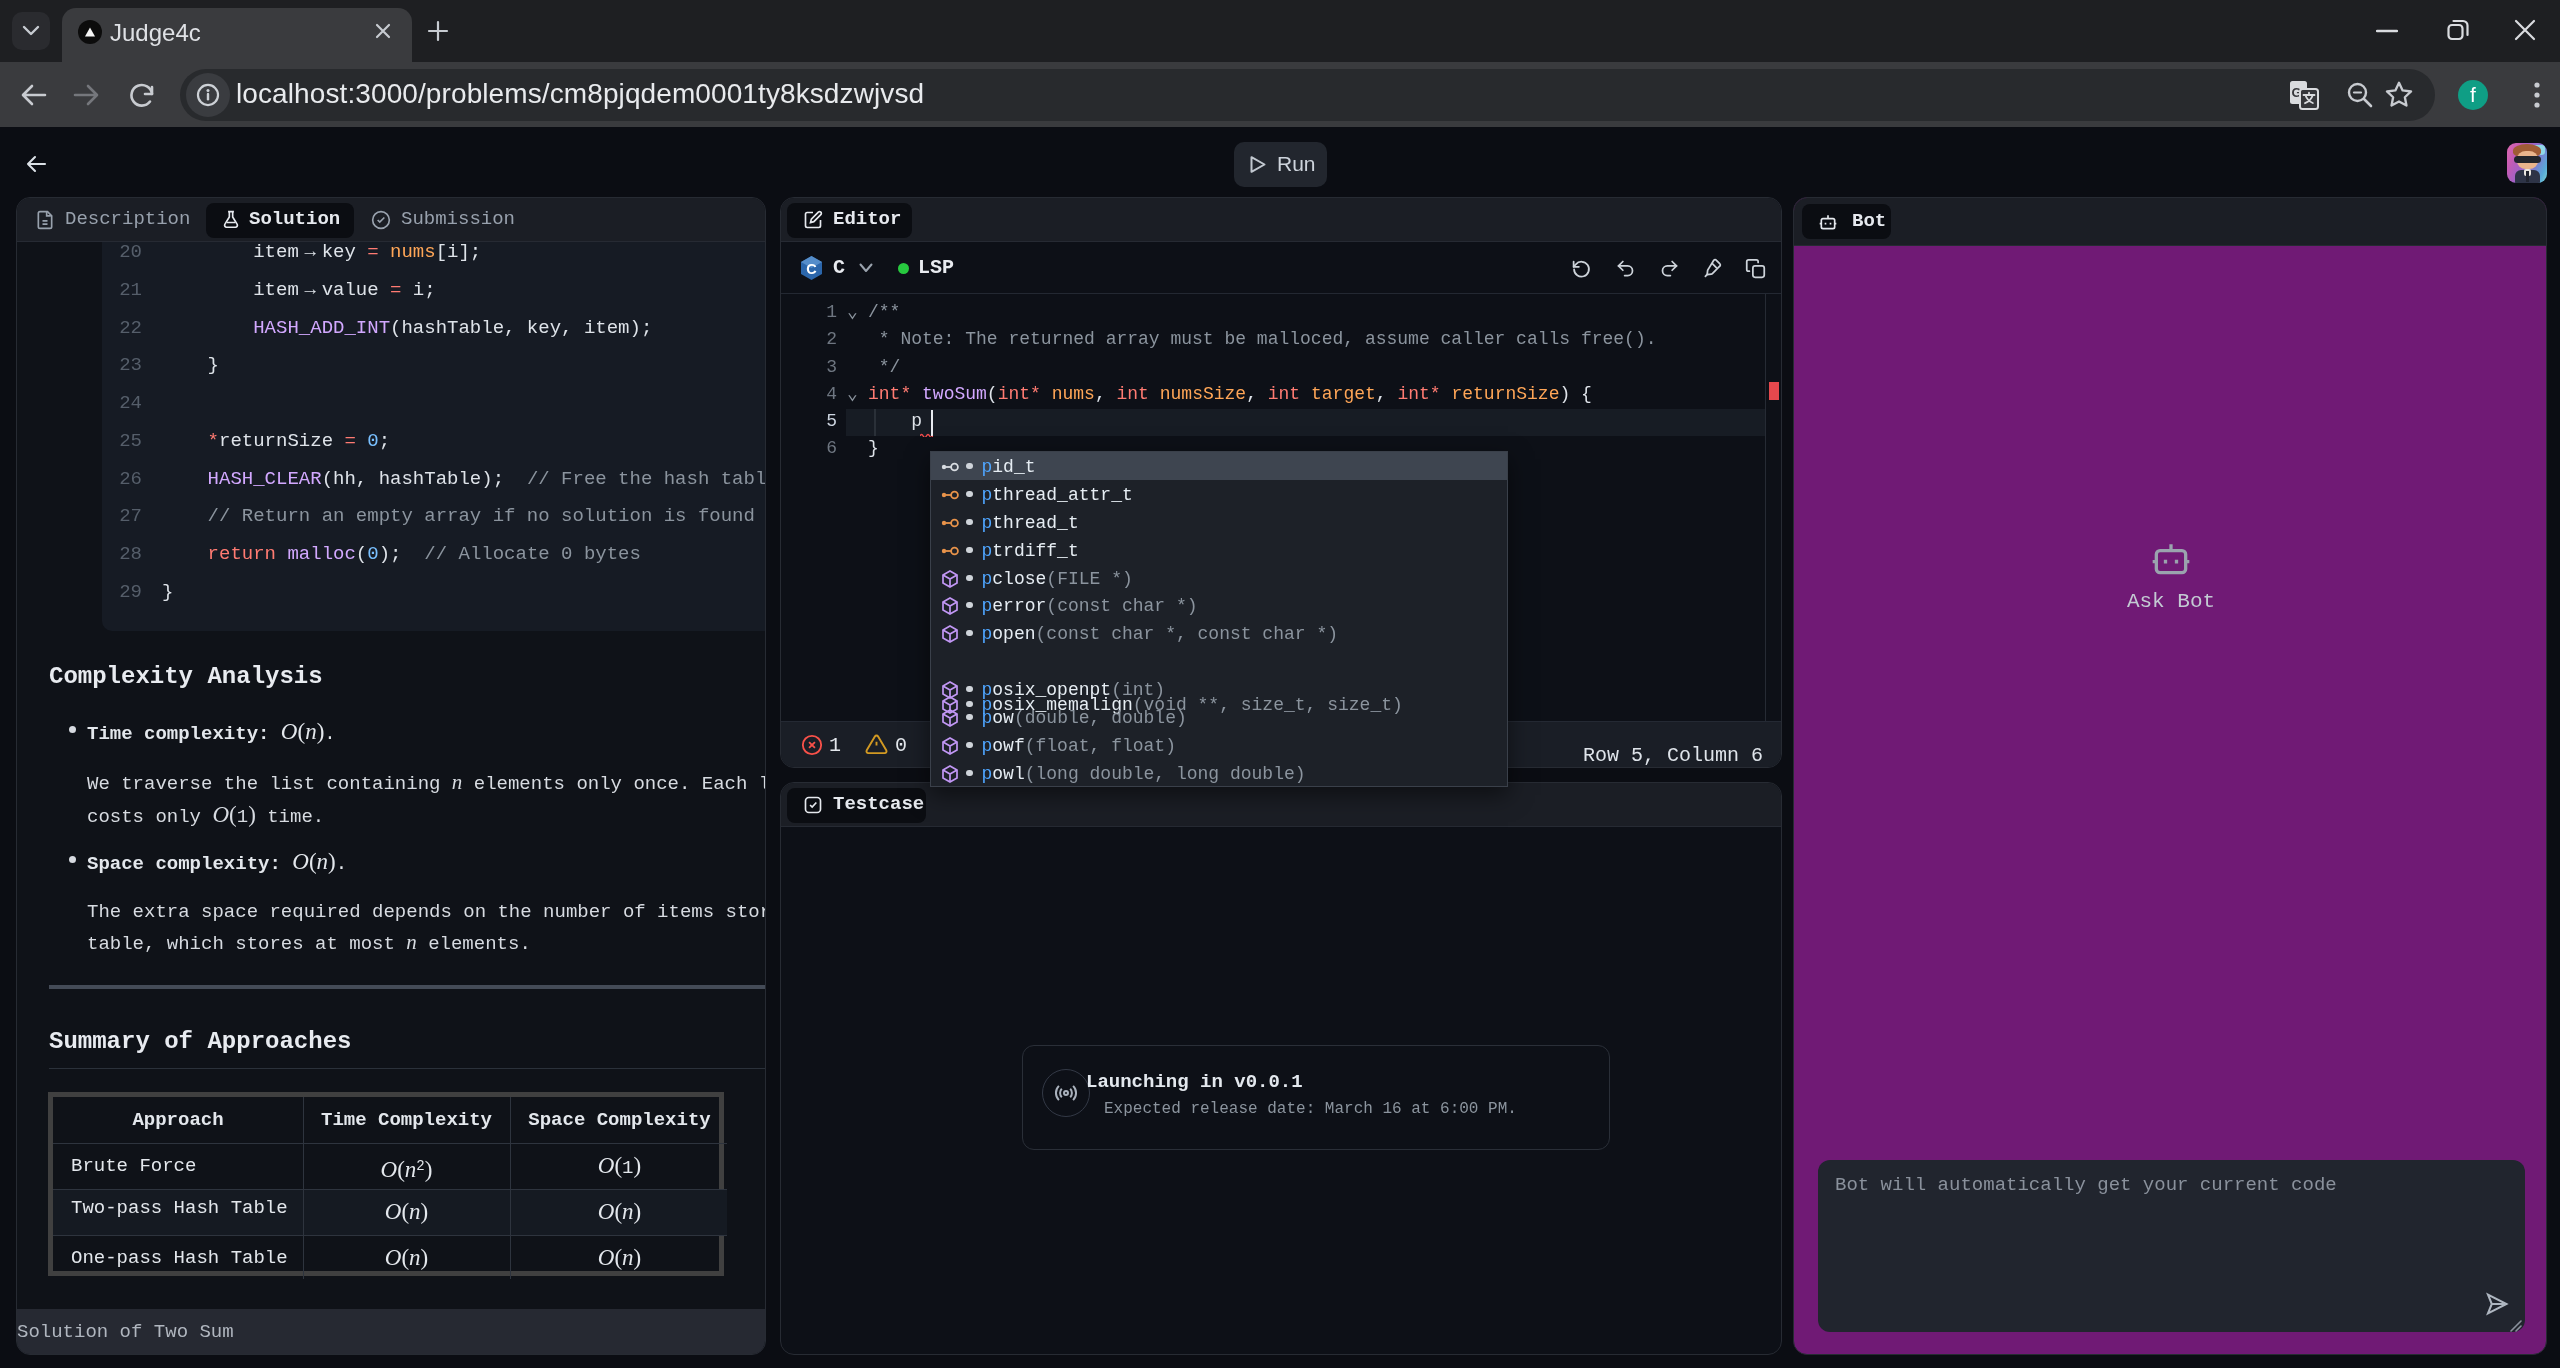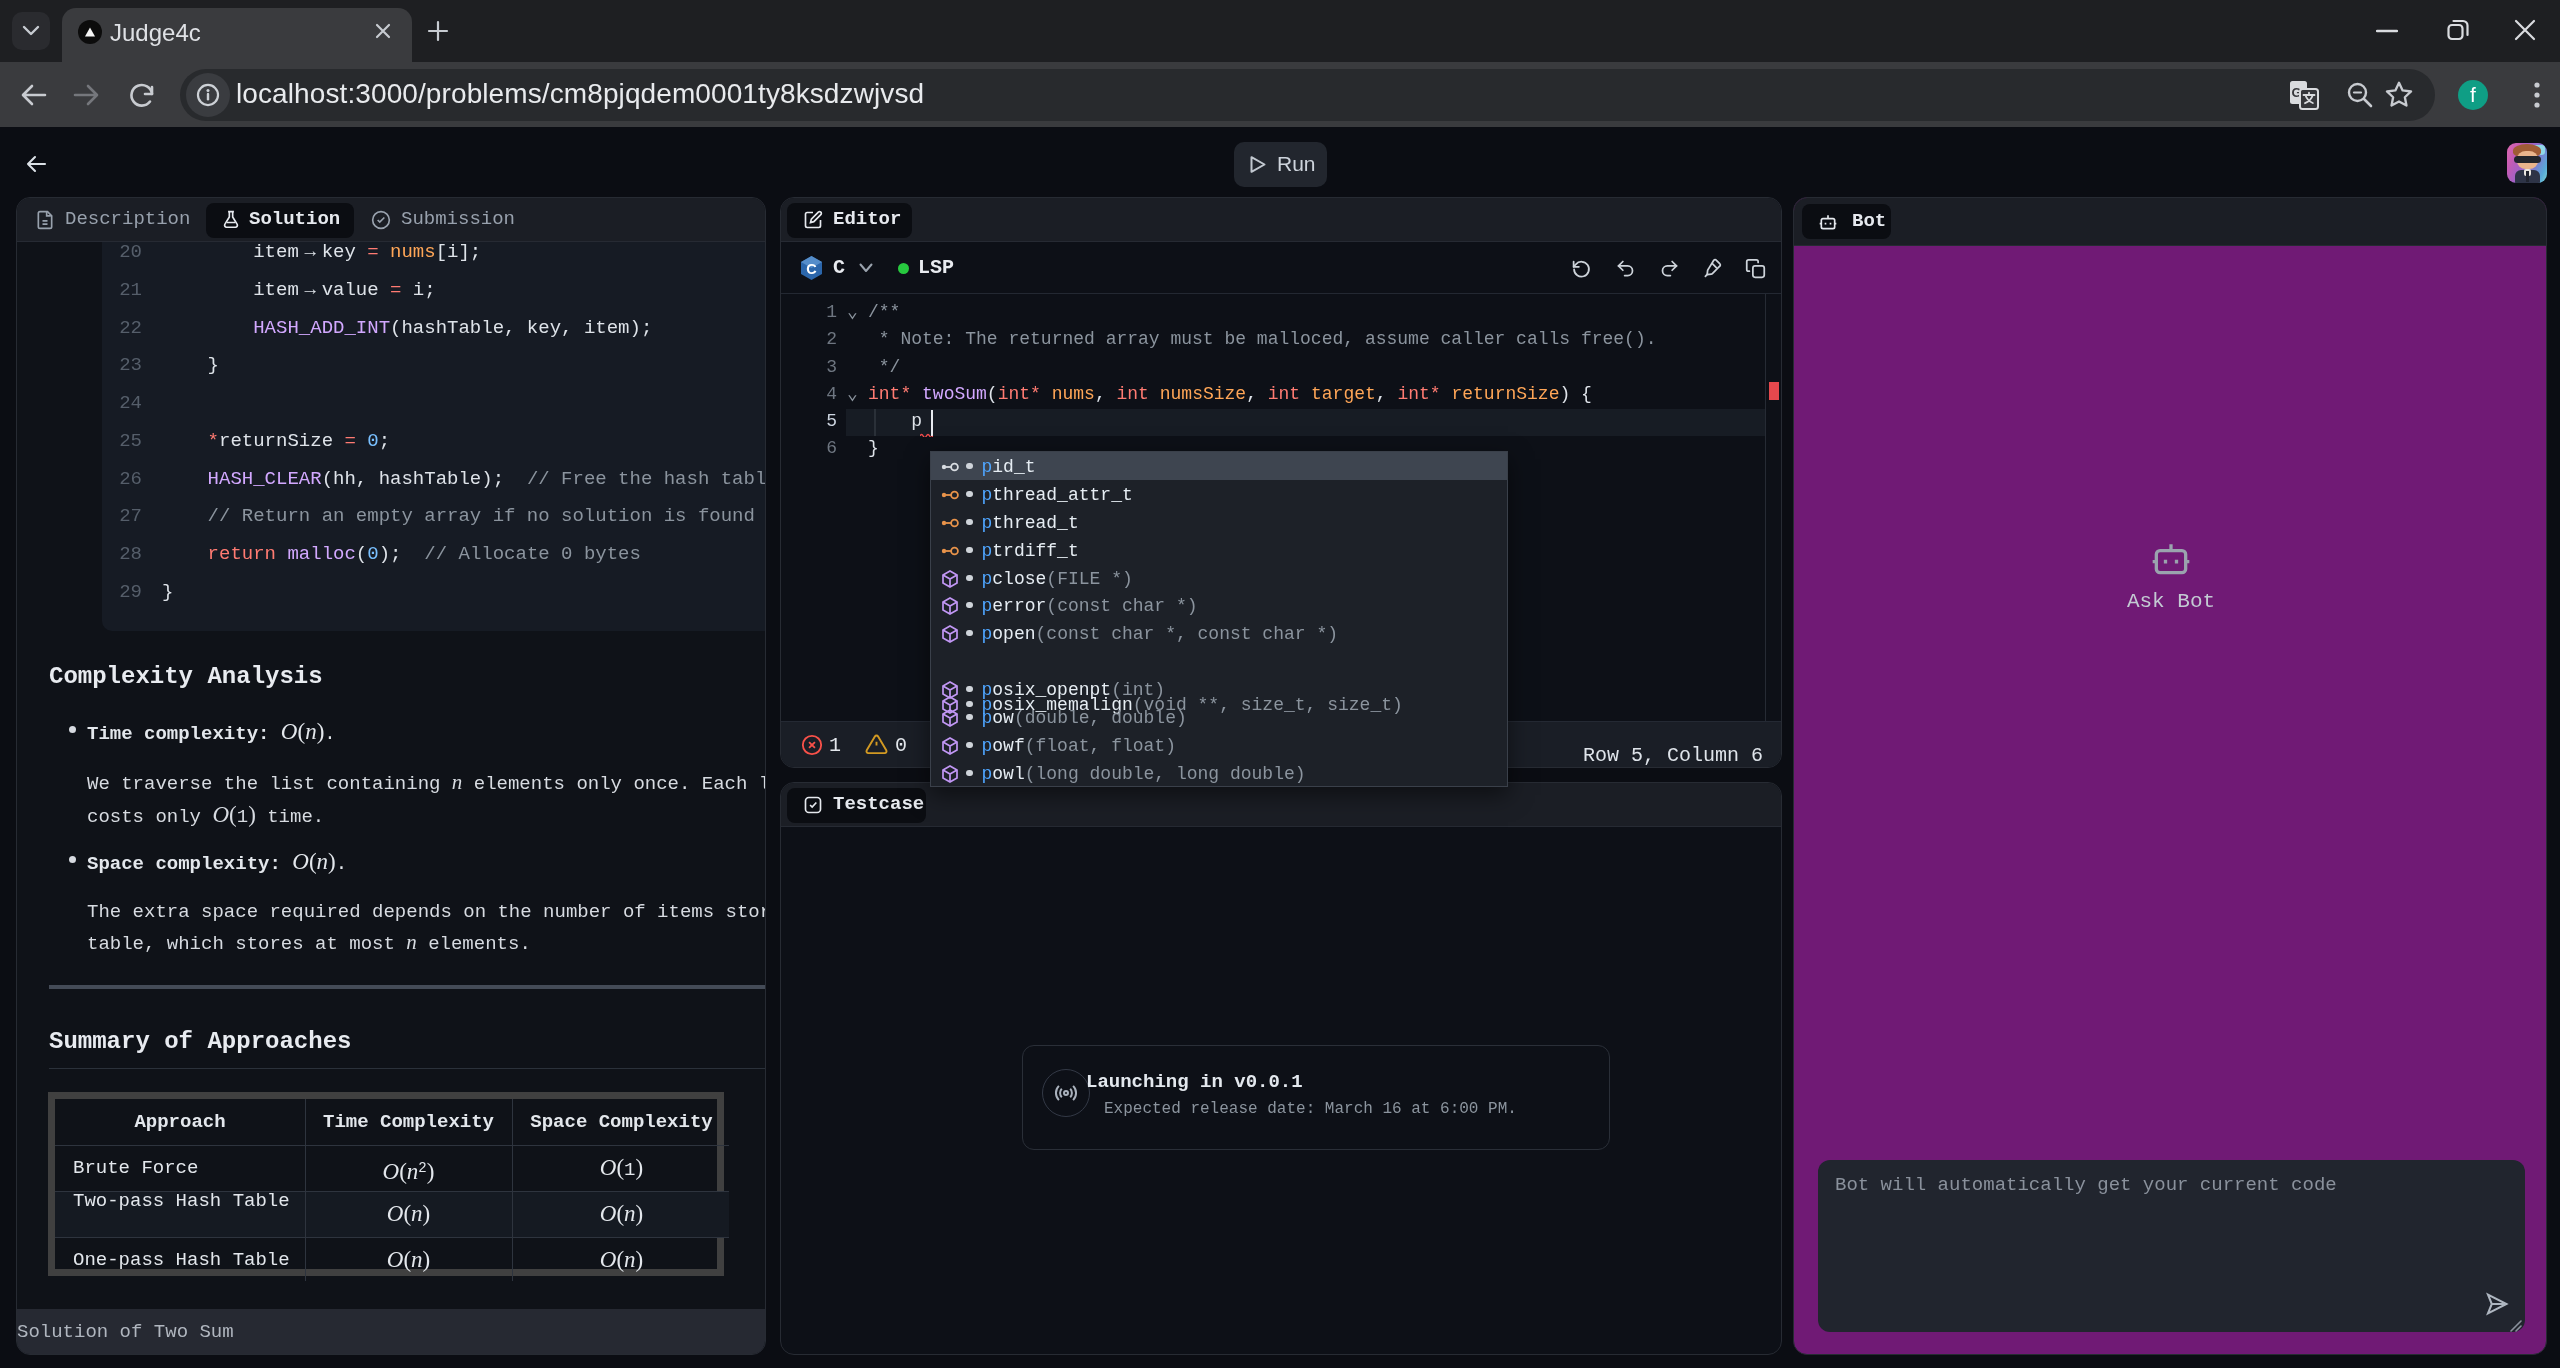--- a/index.html
+++ b/index.html
@@ -171,34 +171,34 @@
     <div class="abs" style="left:70px;top:570px;width:680px;height:62px;overflow:hidden;font-size:19px;line-height:29.5px;color:#d7dbe1;white-space:pre;">We traverse the list containing <span class="kx" style="font-size:21px;">n</span> elements only once. Each lookup in the table
 costs only <span class="kx">O</span><span class="kxp">(</span>1<span class="kxp">)</span> time.</div>
     <div class="abs" style="left:52px;top:658px;width:7px;height:7px;border-radius:50%;background:#d6dae0;"></div>
     <div class="abs" style="left:70px;top:651px;font-size:19px;color:#e3e7ec;"><b>Space complexity:</b> <span class="kx">O</span><span class="kxp">(</span><span class="kx">n</span><span class="kxp">)</span>.</div>
     <div class="abs" style="left:70px;top:700px;width:680px;height:62px;overflow:hidden;font-size:19px;line-height:29.5px;color:#d7dbe1;white-space:pre;">The extra space required depends on the number of items stored in the hash
 table, which stores at most <span class="kx" style="font-size:21px;">n</span> elements.</div>
     <div class="abs" style="left:32px;top:787px;width:718px;height:4px;background:#444b57;"></div>
     <div class="abs" style="left:32px;top:830px;font-size:24px;font-weight:bold;color:#e8ebf0;">Summary of Approaches</div>
     <div class="abs" style="left:32px;top:870px;width:718px;height:1px;background:#2b313a;"></div>
 
-    <div class="abs" style="left:31px;top:894px;width:676px;height:184px;border:7px solid #404040;">
+    <div class="abs" style="left:31px;top:894px;width:676px;height:184px;border:5px solid #404040;">
       <div class="abs" style="left:0;top:92px;width:674px;height:46px;background:#151a22;"></div>
       <div class="abs" style="left:0;top:46px;width:674px;height:1px;background:#2e343e;"></div>
       <div class="abs" style="left:0;top:92px;width:674px;height:1px;background:#2e343e;"></div>
       <div class="abs" style="left:0;top:138px;width:674px;height:1px;background:#2e343e;"></div>
       <div class="abs" style="left:250px;top:0;width:1px;height:182px;background:#2e343e;"></div>
       <div class="abs" style="left:457px;top:0;width:1px;height:182px;background:#2e343e;"></div>
       <div class="abs tcell b" style="left:0;top:0;width:250px;">Approach</div>
       <div class="abs tcell b" style="left:250px;top:0;width:207px;">Time Complexity</div>
       <div class="abs tcell b" style="left:457px;top:0;width:219px;">Space Complexity</div>
       <div class="abs tcell l" style="left:18px;top:46px;">Brute Force</div>
       <div class="abs tcell" style="left:250px;top:46px;width:207px;"><span class="kx">O</span><span class="kxp">(</span><span class="kx">n</span><sup style="font-size:14px;">2</sup><span class="kxp">)</span></div>
       <div class="abs tcell" style="left:457px;top:46px;width:219px;"><span class="kx">O</span><span class="kxp">(</span>1<span class="kxp">)</span></div>
-      <div class="abs tcell l" style="left:18px;top:79px;">Two-pass Hash Table</div>
+      <div class="abs tcell l" style="left:18px;top:88px;">Two-pass Hash Table</div>
       <div class="abs tcell" style="left:250px;top:92px;width:207px;"><span class="kx">O</span><span class="kxp">(</span><span class="kx">n</span><span class="kxp">)</span></div>
       <div class="abs tcell" style="left:457px;top:92px;width:219px;"><span class="kx">O</span><span class="kxp">(</span><span class="kx">n</span><span class="kxp">)</span></div>
       <div class="abs tcell l" style="left:18px;top:138px;">One-pass Hash Table</div>
       <div class="abs tcell" style="left:250px;top:138px;width:207px;"><span class="kx">O</span><span class="kxp">(</span><span class="kx">n</span><span class="kxp">)</span></div>
       <div class="abs tcell" style="left:457px;top:138px;width:219px;"><span class="kx">O</span><span class="kxp">(</span><span class="kx">n</span><span class="kxp">)</span></div>
     </div>
 
     <div class="abs" style="left:0;top:1111px;width:750px;height:47px;background:#262932;"></div>
     <div class="abs" style="left:0;top:1123px;width:750px;text-align:left;font-size:19px;color:#b0b6bf;">Solution of Two Sum</div>
   </div>

